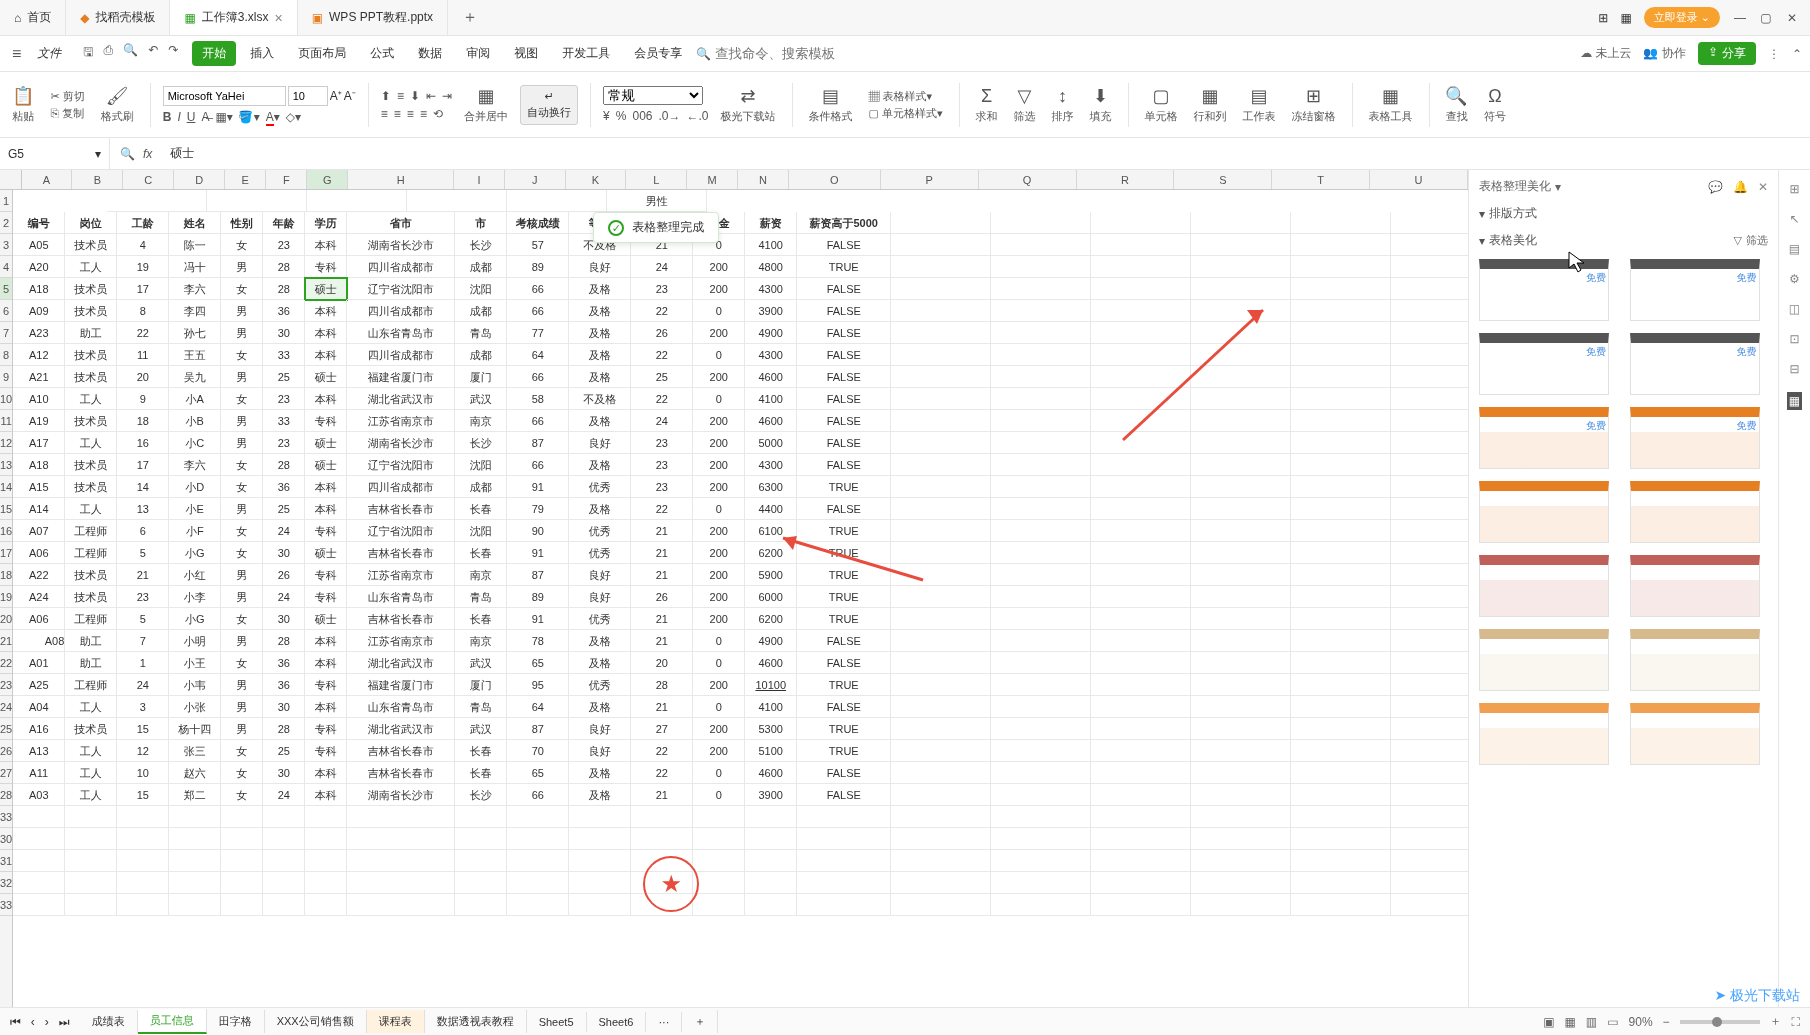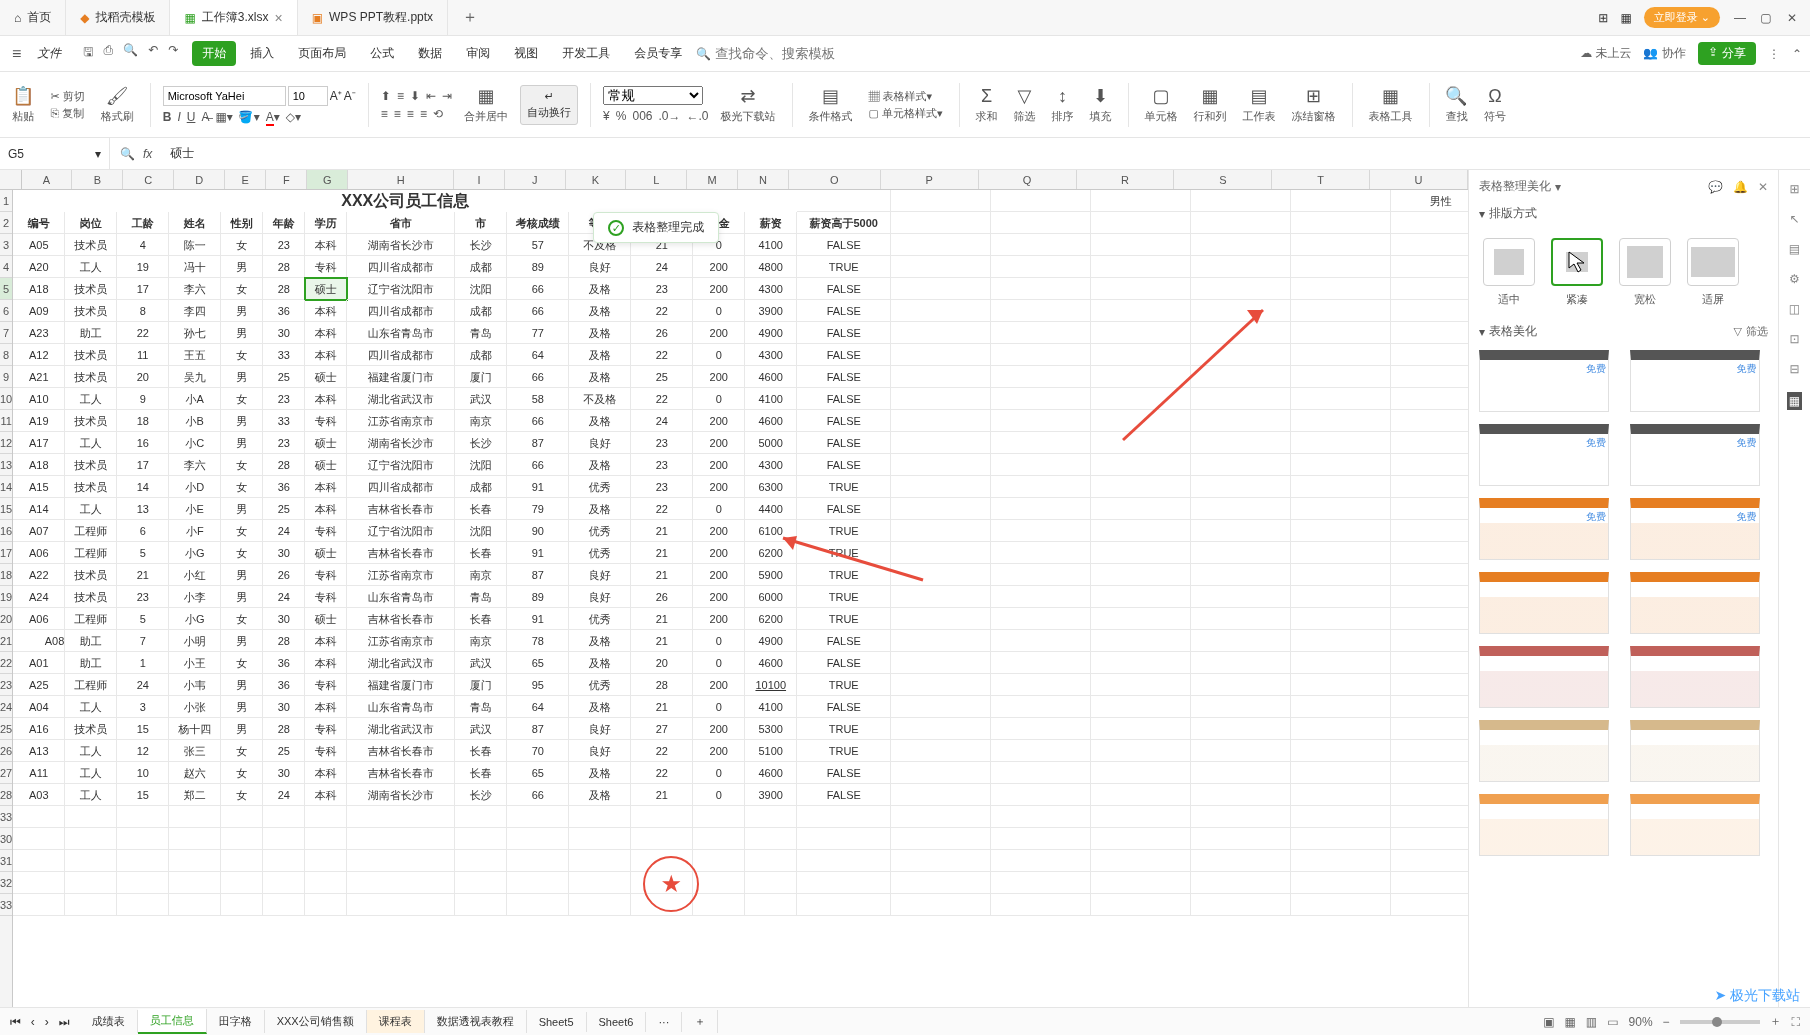--- a/index.html
+++ b/index.html
@@ -358,21 +358,20 @@
         <div class="stamp">★</div>
         <svg class="arrow" style="left:760px;top:340px" width="160" height="60">
             <line x1="150" y1="50" x2="10" y2="8" class="arrow-line"></line>
             <polygon points="10,8 24,6 20,20" class="arrow-head"></polygon>
           </svg>
         <svg class="arrow" style="left:1100px;top:110px" width="160" height="150">
             <line x1="150" y1="10" x2="10" y2="140" class="arrow-line"></line>
             <polygon points="150,10 134,10 144,24" class="arrow-head"></polygon>
           </svg>
       <div class="row title-row">
-            <div class="cell" style="width: 784px;">XXX公司员工信息</div>
             <div class="cell" style="width: 94px;"></div>
             <div class="cell" style="width: 100px;"></div>
             <div class="cell" style="width: 100px;"></div>
             <div class="cell" style="width: 100px;"></div>
             <div class="cell" style="width: 100px;"></div>
             <div class="cell" style="width: 100px;"></div>
             <div class="cell" style="width: 100px;">男性</div>
           </div>
           <div class="row hdr-row">
             <div class="cell" style="width: 52px;">编号</div>
@@ -1117,46 +1116,20 @@
   <div class="rightpanel">
     <div style="display:flex;justify-content:space-between;align-items:center">
       <span class="title"><span>表格整理美化</span> ▾</span>
       <span style="display:flex;gap:10px;color:#888">
         <span>💬</span>
         <span>🔔</span>
         <span>✕</span>
       </span>
     </div>
     <div class="section-hdr">▾ <span>排版方式</span></div>
-    <div class="layout-row">
-      <div class="layout-item">
-          <div class="layout-box">
-            <div class="layout-inner" style="width:30px;height:26px"></div>
-          </div>
-          <span>适中</span>
-        </div>
-      <div class="layout-item active">
-          <div class="layout-box">
-            <div class="layout-inner" style="width:22px;height:20px"></div>
-          </div>
-          <span>紧凑</span>
-        </div>
-      <div class="layout-item">
-          <div class="layout-box">
-            <div class="layout-inner" style="width:36px;height:32px"></div>
-          </div>
-          <span>宽松</span>
-        </div>
-      <div class="layout-item">
-          <div class="layout-box">
-            <div class="layout-inner" style="width:44px;height:30px"></div>
-          </div>
-          <span>适屏</span>
-        </div>
-    </div>
     <div style="display:flex;justify-content:space-between;align-items:center">
       <div class="section-hdr">▾ <span>表格美化</span></div>
       <span class="filter-lnk">▽ <span>筛选</span></span>
     </div>
     <div class="theme-grid" id="themes">
         <div class="theme-card" style="border-top: 10px solid rgb(85, 85, 85);">
           <span class="free-tag">免费</span>
         </div>
         <div class="theme-card" style="border-top: 10px solid rgb(85, 85, 85);">
           <span class="free-tag">免费</span>

